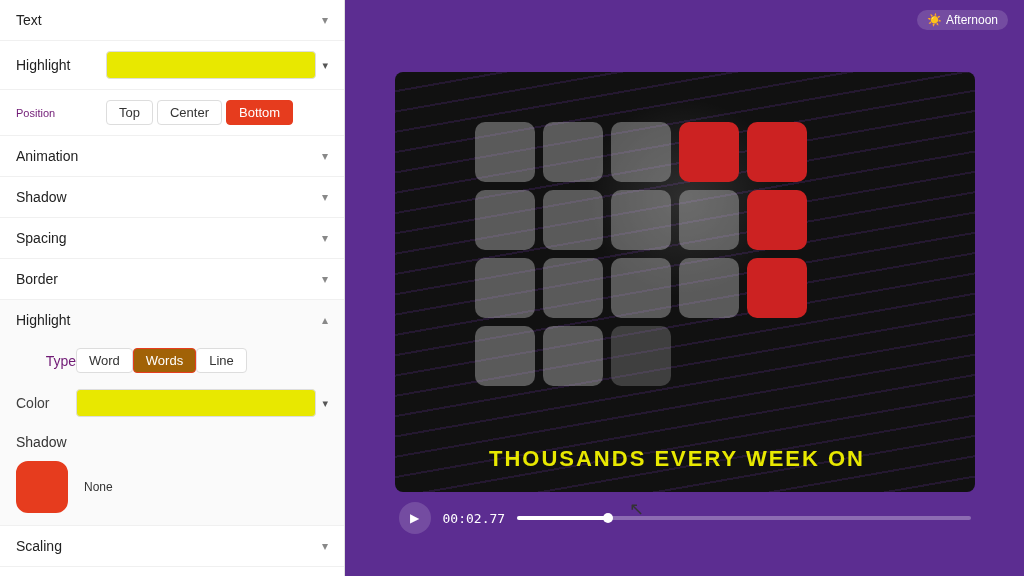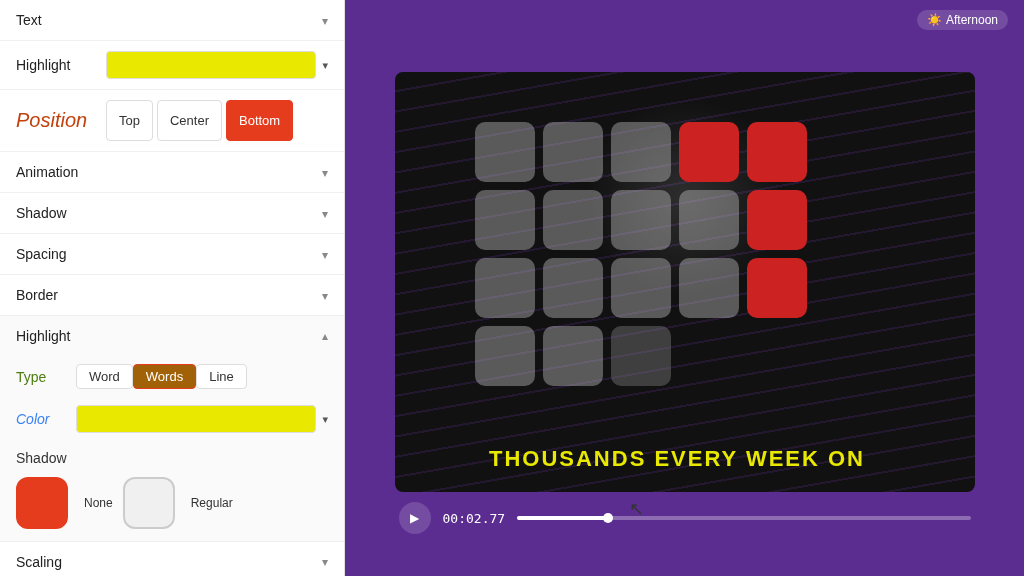--- a/index.html
+++ b/index.html
@@ -75,49 +75,47 @@
     }
 
     
     .position-row {
       display: flex;
       align-items: center;
       padding: 10px 16px;
       border-bottom: 1px solid #f0f0f0;
     }
     .position-row .label {
-      font-size: 20px;
-      color: #c2410c;
+      font-size: 11px;
+      color: #701a75;
       font-weight: 500;
       width: 90px;
-      font-style: italic;
     }
     .position-buttons {
       display: flex;
       gap: 4px;
     }
     .pos-btn {
-      padding: 12px 12px;
+      padding: 4px 12px;
       border-radius: 4px;
       border: 1px solid #ddd;
       background: #fff;
       font-size: 13px;
       cursor: pointer;
       color: #333;
     }
     .pos-btn.active {
       background: #e63c1e;
       color: #fff;
       border-color: #e63c1e;
     }
 
     
     .collapsible-section {
       border-bottom: 1px solid #f0f0f0;
-      align-items: flex-end;
     }
 
     
     .highlight-expanded {
       background: #fafafa;
       border-bottom: 1px solid #f0f0f0;
     }
     .highlight-header {
       display: flex;
       align-items: center;
@@ -136,22 +134,23 @@
     }
 
     
     .type-row {
       display: flex;
       align-items: center;
       padding: 8px 16px;
     }
     .type-row .label {
       font-size: 14px;
-      color: #4d7c0f;
+      color: #701a75;
       width: 60px;
+      text-align: right;
     }
     .type-buttons {
       display: flex;
     }
     .type-btn {
       padding: 4px 12px;
       border-radius: 4px;
       border: 1px solid #ddd;
       background: #fff;
       font-size: 13px;
@@ -165,23 +164,22 @@
     }
 
     
     .color-row {
       display: flex;
       align-items: center;
       padding: 8px 16px;
     }
     .color-row .label {
       font-size: 14px;
-      color: #3b82f6;
+      color: #404040;
       width: 60px;
-      font-style: italic;
     }
     .color-swatch-row {
       flex: 1;
       display: flex;
       align-items: center;
       gap: 6px;
     }
 
     
     .shadow-label-row {
@@ -493,24 +491,20 @@
 
     <div class="shadow-label-row">
       <span class="label">Shadow</span>
     </div>
 
     <div class="shadow-options">
       <div class="shadow-opt">
         <div class="shadow-box none-active"></div>
         <span class="shadow-opt-label">None</span>
       </div>
-      <div class="shadow-opt">
-        <div class="shadow-box regular-box"></div>
-        <span class="shadow-opt-label">Regular</span>
-      </div>
     </div>
   </div>
 
   <div class="section-row scaling-section">
     <span class="label">Scaling</span>
     <span class="chevron">▾</span>
   </div>
 
 </div>
 

